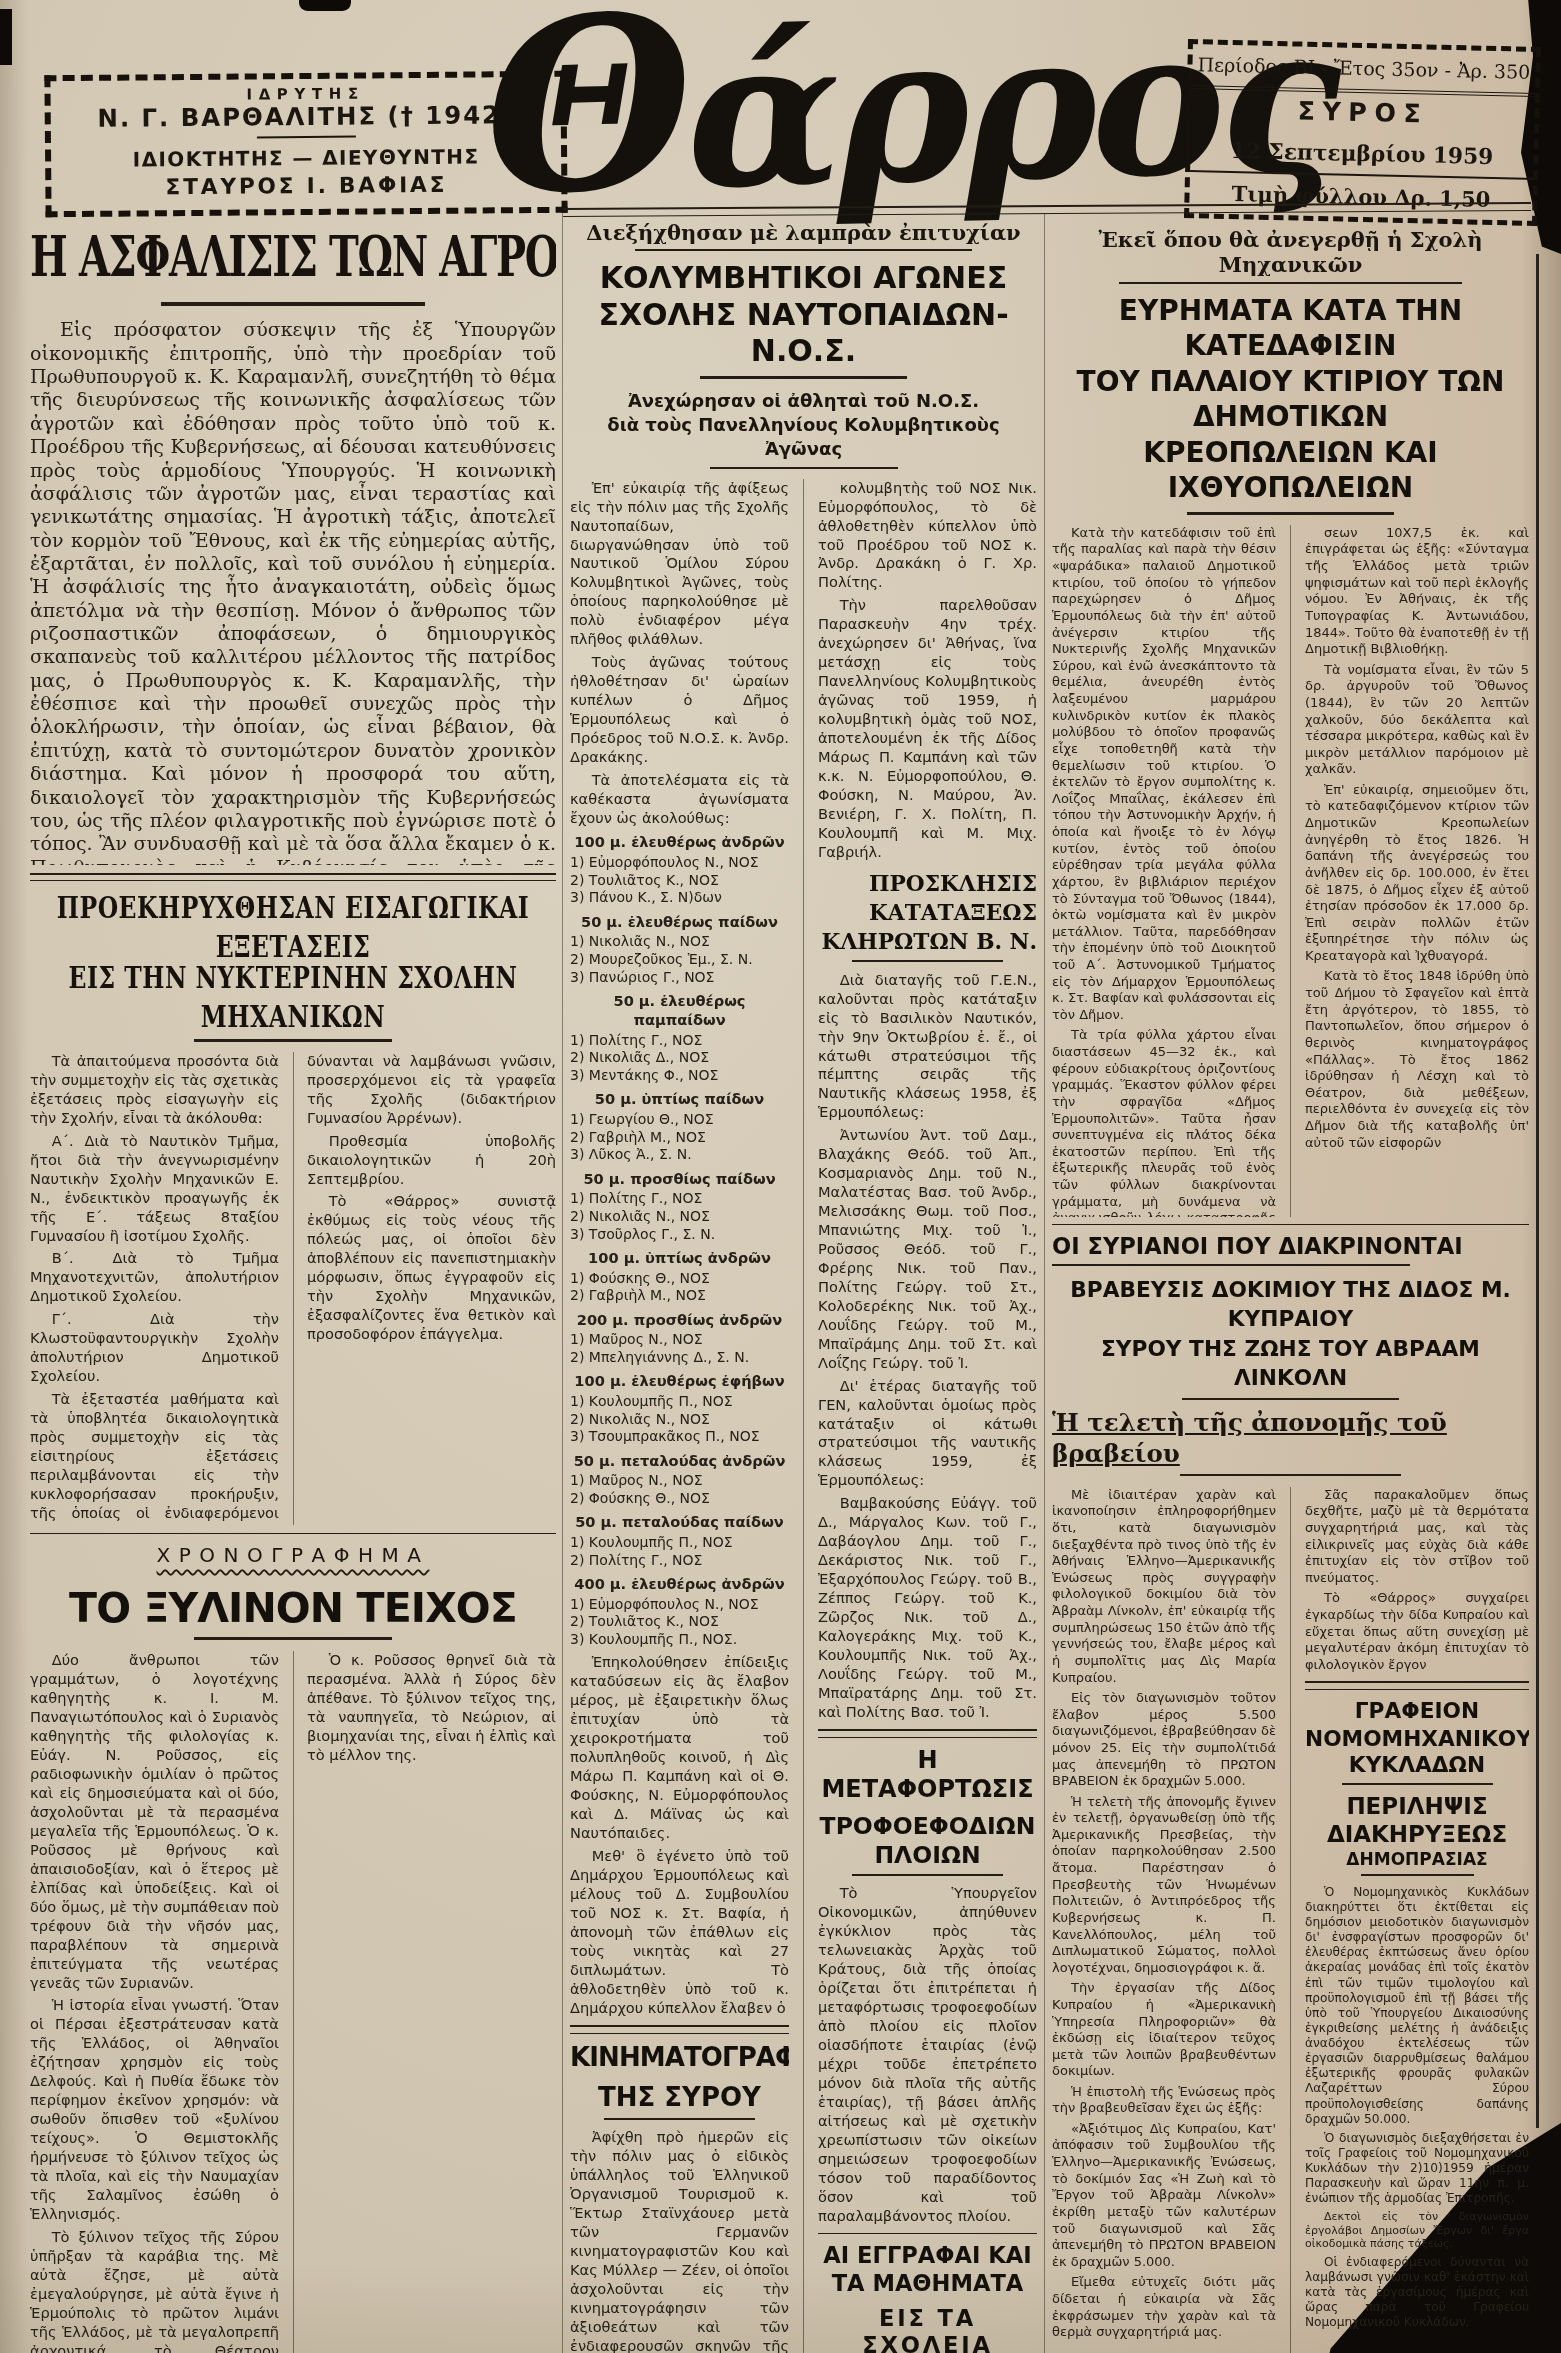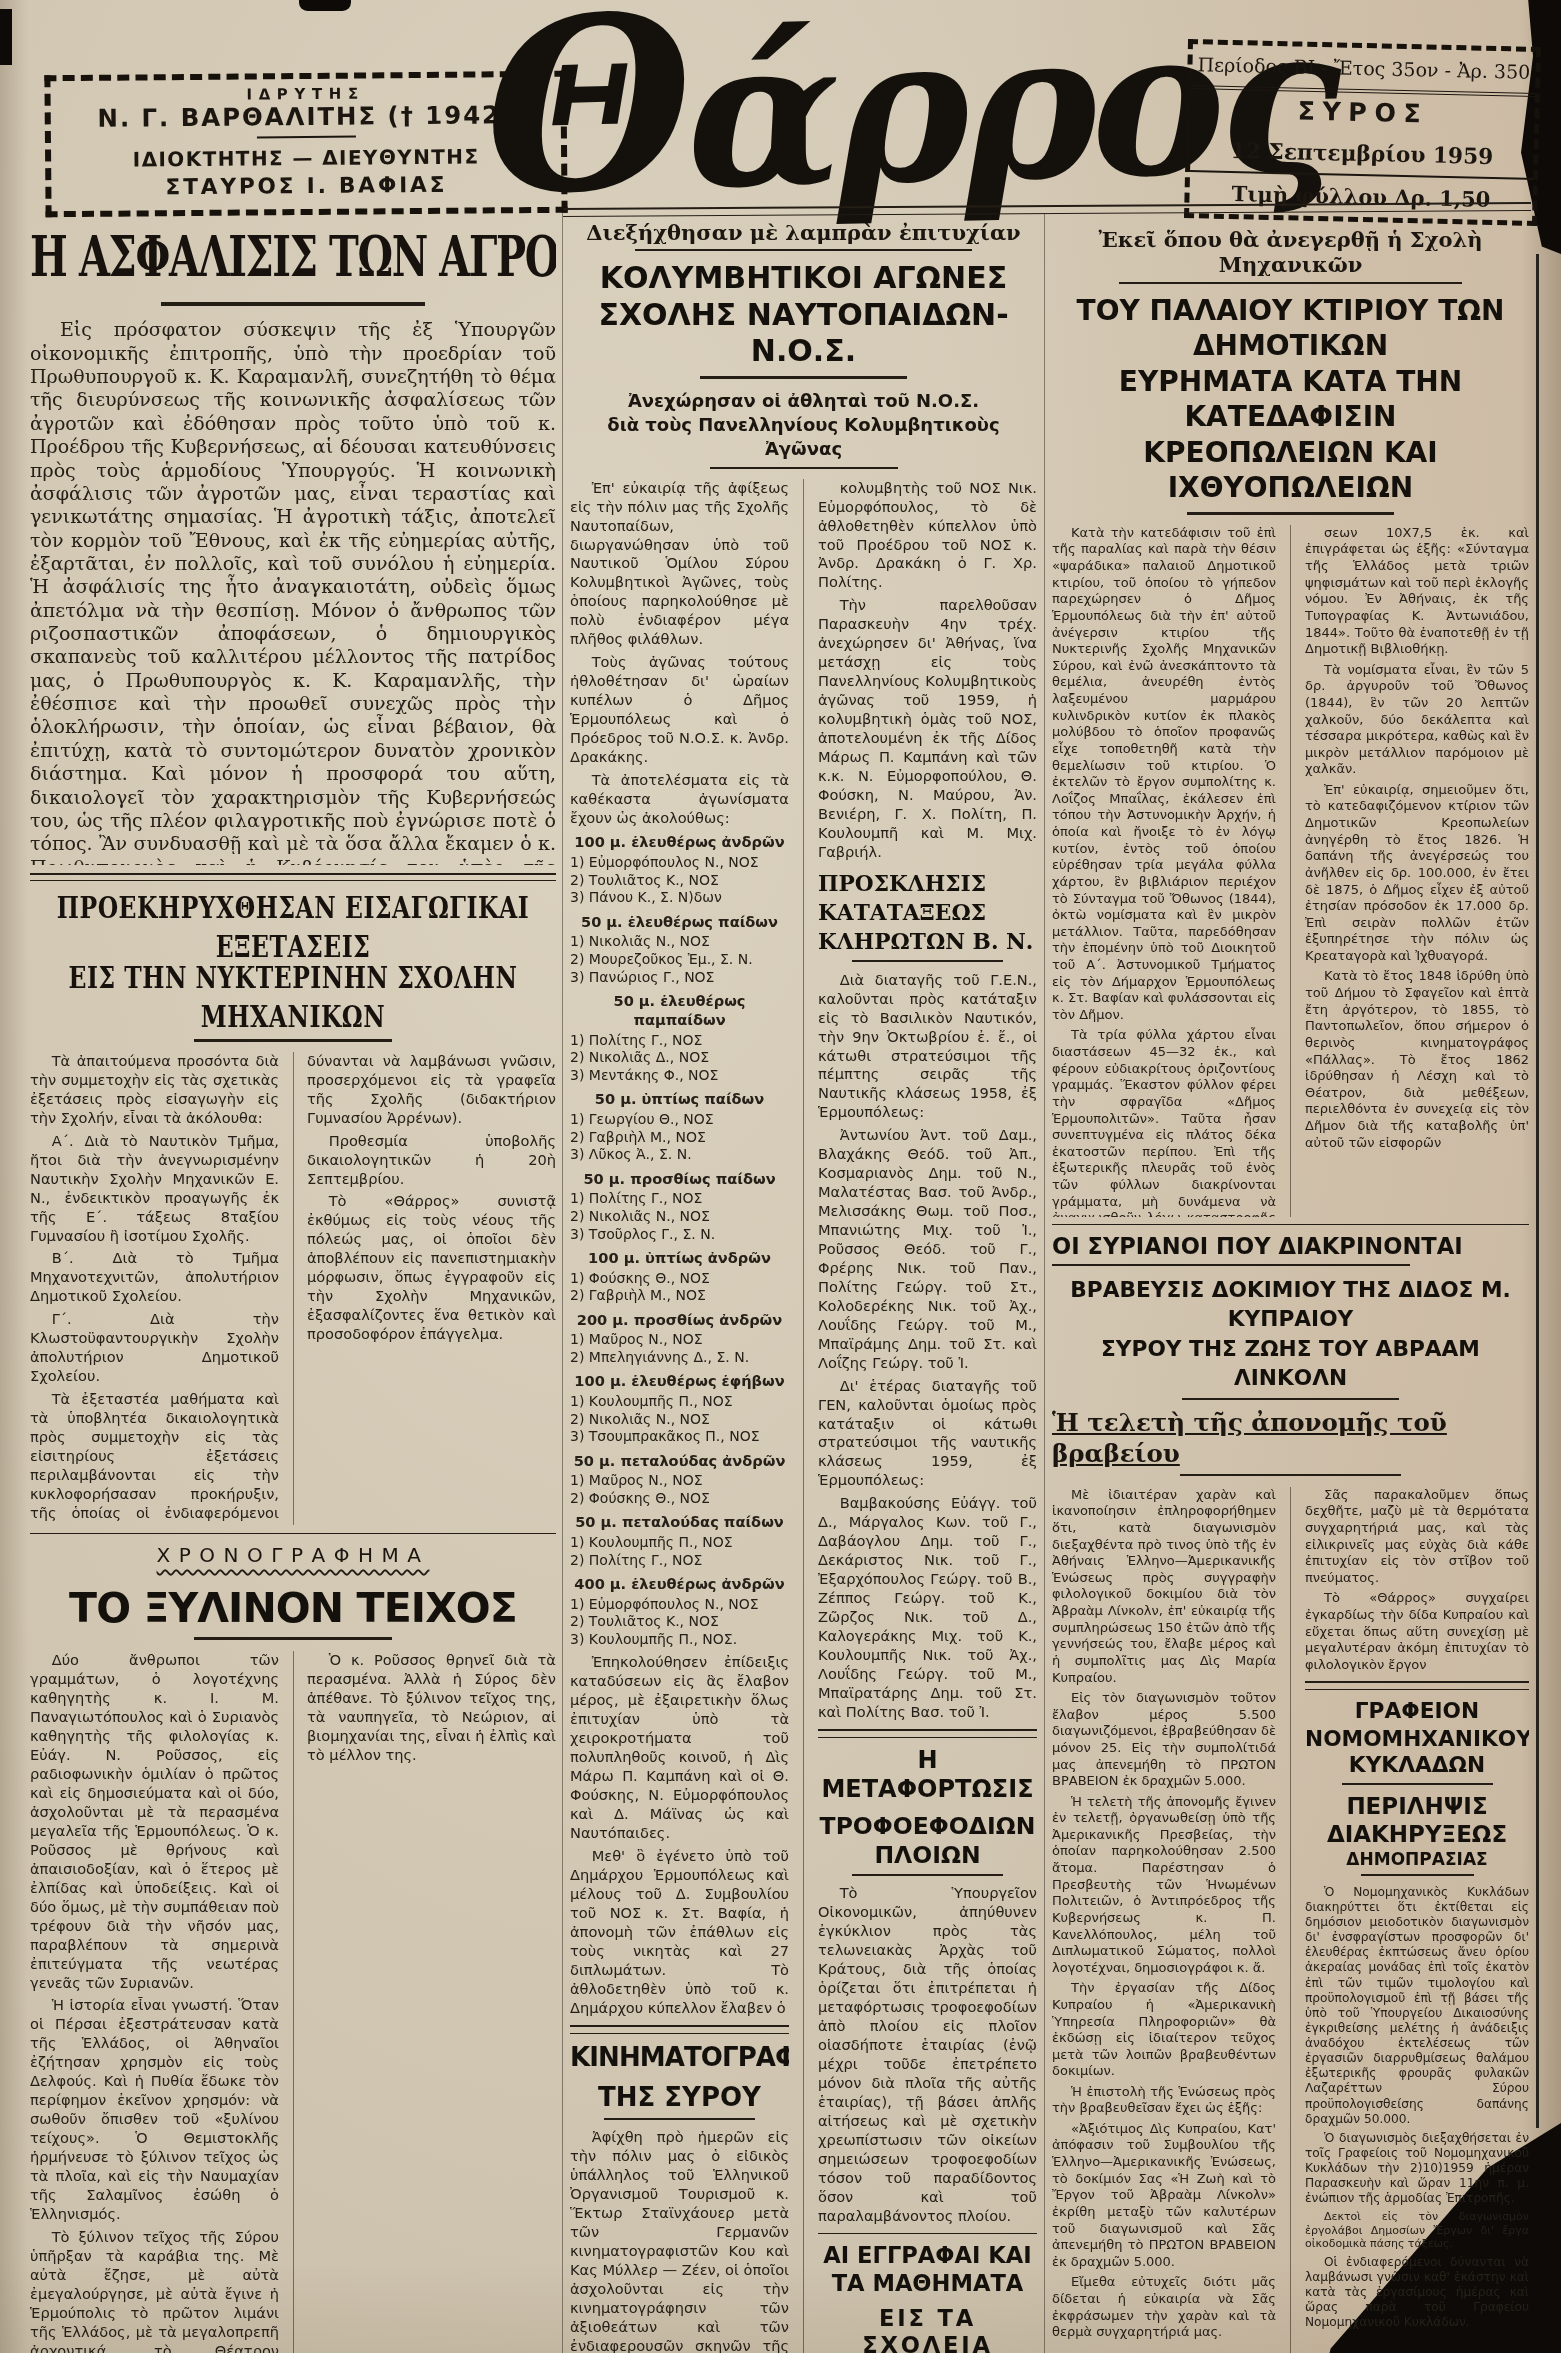--- a/index.html
+++ b/index.html
@@ -68,21 +68,21 @@
   .kick-u{width:72%;margin:4.7px auto 8.5px;border-bottom:2.4px solid #241d15;}
   .h-mid{font:700 30px/1.22 "DejaVu Sans",sans-serif;text-align:center;letter-spacing:0;
     color:#14100c;}
   .h-mid-u{width:207px;margin:6.6px auto 9.4px;border-bottom:3.3px solid #241d15;}
   .subhead{font:700 18px/1.35 "DejaVu Sans",sans-serif;text-align:center;color:#1c1610;}
   .subhead-u{width:188px;margin:5.6px auto 9.4px;border-bottom:2.4px solid #241d15;}
   #mid-pair{height:1949px;}
   .race-h{font:700 14.6px/1.3 "DejaVu Sans",sans-serif;text-align:center;margin:5.6px 0 1.9px;}
   .race-e{font:14px/1.26 "DejaVu Sans",sans-serif;white-space:pre-line;}
   .h-inner{font:700 26px/1.2 "DejaVu Sans",sans-serif;text-align:center;color:#14100c;margin:8.5px 0 0;}
-  .h-inner-sm{font:700 21.7px/1.25 "DejaVu Serif",serif;text-align:left;color:#14100c;margin:8.5px 0 0;}
+  .h-inner-sm{font:700 21.7px/1.25 "DejaVu Serif",serif;text-align:right;color:#14100c;margin:8.5px 0 0;}
   .h-inner-u{width:151px;margin:4.7px auto 8.5px;border-bottom:2.8px solid #241d15;}
   
   .h-right{font:700 28px/1.27 "DejaVu Sans",sans-serif;text-align:center;color:#14100c;}
   #findings-pair{height:692px;}
   .kick2{font:700 22.6px/1.2 "DejaVu Sans",sans-serif;color:#14100c;margin:4.7px 0 0;}
   .kick2-u{width:358px;border-bottom:2.4px solid #241d15;margin:3.8px 0 9.4px;}
   .h-prize{font:700 21.7px/1.35 "DejaVu Sans",sans-serif;text-align:center;color:#14100c;}
   .h-prize-u{width:217px;margin:5.6px auto 8.5px;border-bottom:2.8px solid #241d15;}
   .subhead2{font:700 24.5px/1.25 "DejaVu Serif",serif;color:#1c1610;text-decoration:underline;}
   .subhead2-u{width:221px;margin:4.7px auto 10.4px;border-bottom:2.4px solid #241d15;}
@@ -294,22 +294,22 @@
         <div class="h-inner" style="font-size:22.6px;">ΑΙ ΕΓΓΡΑΦΑΙ ΚΑΙ ΤΑ ΜΑΘΗΜΑΤΑ</div>
         <div class="h-inner" style="font-size:22.6px;letter-spacing:2.8px;">ΕΙΣ ΤΑ ΣΧΟΛΕΙΑ</div>
 
       </div>
     </div>
   </div>
 
   <div id="col-right" class="col">
     <div class="kick" style="margin-top:14px;">Ἐκεῖ ὅπου θὰ ἀνεγερθῇ ἡ Σχολὴ Μηχανικῶν</div>
     <div class="kick-u"></div>
+    <div class="h-right">ΕΥΡΗΜΑΤΑ ΚΑΤΑ ΤΗΝ ΚΑΤΕΔΑΦΙΣΙΝ</div>
     <div class="h-right">ΤΟΥ ΠΑΛΑΙΟΥ ΚΤΙΡΙΟΥ ΤΩΝ ΔΗΜΟΤΙΚΩΝ</div>
-    <div class="h-right">ΕΥΡΗΜΑΤΑ ΚΑΤΑ ΤΗΝ ΚΑΤΕΔΑΦΙΣΙΝ</div>
     <div class="h-right">ΚΡΕΟΠΩΛΕΙΩΝ ΚΑΙ ΙΧΘΥΟΠΩΛΕΙΩΝ</div>
     <div class="h-mid-u"></div>
 
     <div id="findings-pair" class="pair">
       <div class="sansSm">
 
       <p>Κατὰ τὴν κατεδάφισιν τοῦ ἐπὶ τῆς παραλίας καὶ παρὰ τὴν θέσιν «ψαράδικα» παλαιοῦ Δημοτικοῦ κτιρίου, τοῦ ὁποίου τὸ γήπεδον παρεχώρησεν ὁ Δῆμος Ἑρμουπόλεως διὰ τὴν ἐπ' αὐτοῦ ἀνέγερσιν κτιρίου τῆς Νυκτερινῆς Σχολῆς Μηχανικῶν Σύρου, καὶ ἐνῶ ἀνεσκάπτοντο τὰ θεμέλια, ἀνευρέθη ἐντὸς λαξευμένου μαρμάρου κυλινδρικὸν κυτίον ἐκ πλακὸς μολύβδου τὸ ὁποῖον προφανῶς εἶχε τοποθετηθῆ κατὰ τὴν θεμελίωσιν τοῦ κτιρίου. Ὁ ἐκτελῶν τὸ ἔργον συμπολίτης κ. Λοΐζος Μπαΐλας, ἐκάλεσεν ἐπὶ τόπου τὴν Ἀστυνομικὴν Ἀρχήν, ἡ ὁποία καὶ ἤνοιξε τὸ ἐν λόγῳ κυτίον, ἐντὸς τοῦ ὁποίου εὑρέθησαν τρία μεγάλα φύλλα χάρτου, ἓν βιβλιάριον περιέχον τὸ Σύνταγμα τοῦ Ὄθωνος (1844), ὀκτὼ νομίσματα καὶ ἓν μικρὸν μετάλλιον. Ταῦτα, παρεδόθησαν τὴν ἐπομένην ὑπὸ τοῦ Διοικητοῦ τοῦ Α΄. Ἀστυνομικοῦ Τμήματος εἰς τὸν Δήμαρχον Ἑρμουπόλεως κ. Στ. Βαφίαν καὶ φυλάσσονται εἰς τὸν Δῆμον.</p>
           <p>Τὰ τρία φύλλα χάρτου εἶναι διαστάσεων 45—32 ἑκ., καὶ φέρουν εὐδιακρίτους ὁριζοντίους γραμμάς. Ἕκαστον φύλλον φέρει τὴν σφραγῖδα «Δῆμος Ἑρμουπολιτῶν». Ταῦτα ἦσαν συνεπτυγμένα εἰς πλάτος δέκα ἑκατοστῶν περίπου. Ἐπὶ τῆς ἐξωτερικῆς πλευρᾶς τοῦ ἑνὸς τῶν φύλλων διακρίνονται γράμματα, μὴ δυνάμενα νὰ ἀναγνωσθοῦν λόγῳ καταστροφῆς τοῦ χάρτου εἰς τὸ σημεῖον τοῦτο ἐκ τῆς ἐπαφῆς του μετὰ τοῦ μολύβδου. Ἐσωτερικῶς ἐπὶ τῶν φύλλων χάρτου δὲν διακρίνεται κείμενον, εἰμὴ μόνον αἱ σφραγῖδες τοῦ Δήμου.</p>
         </div>
       <div class="sansSm">

